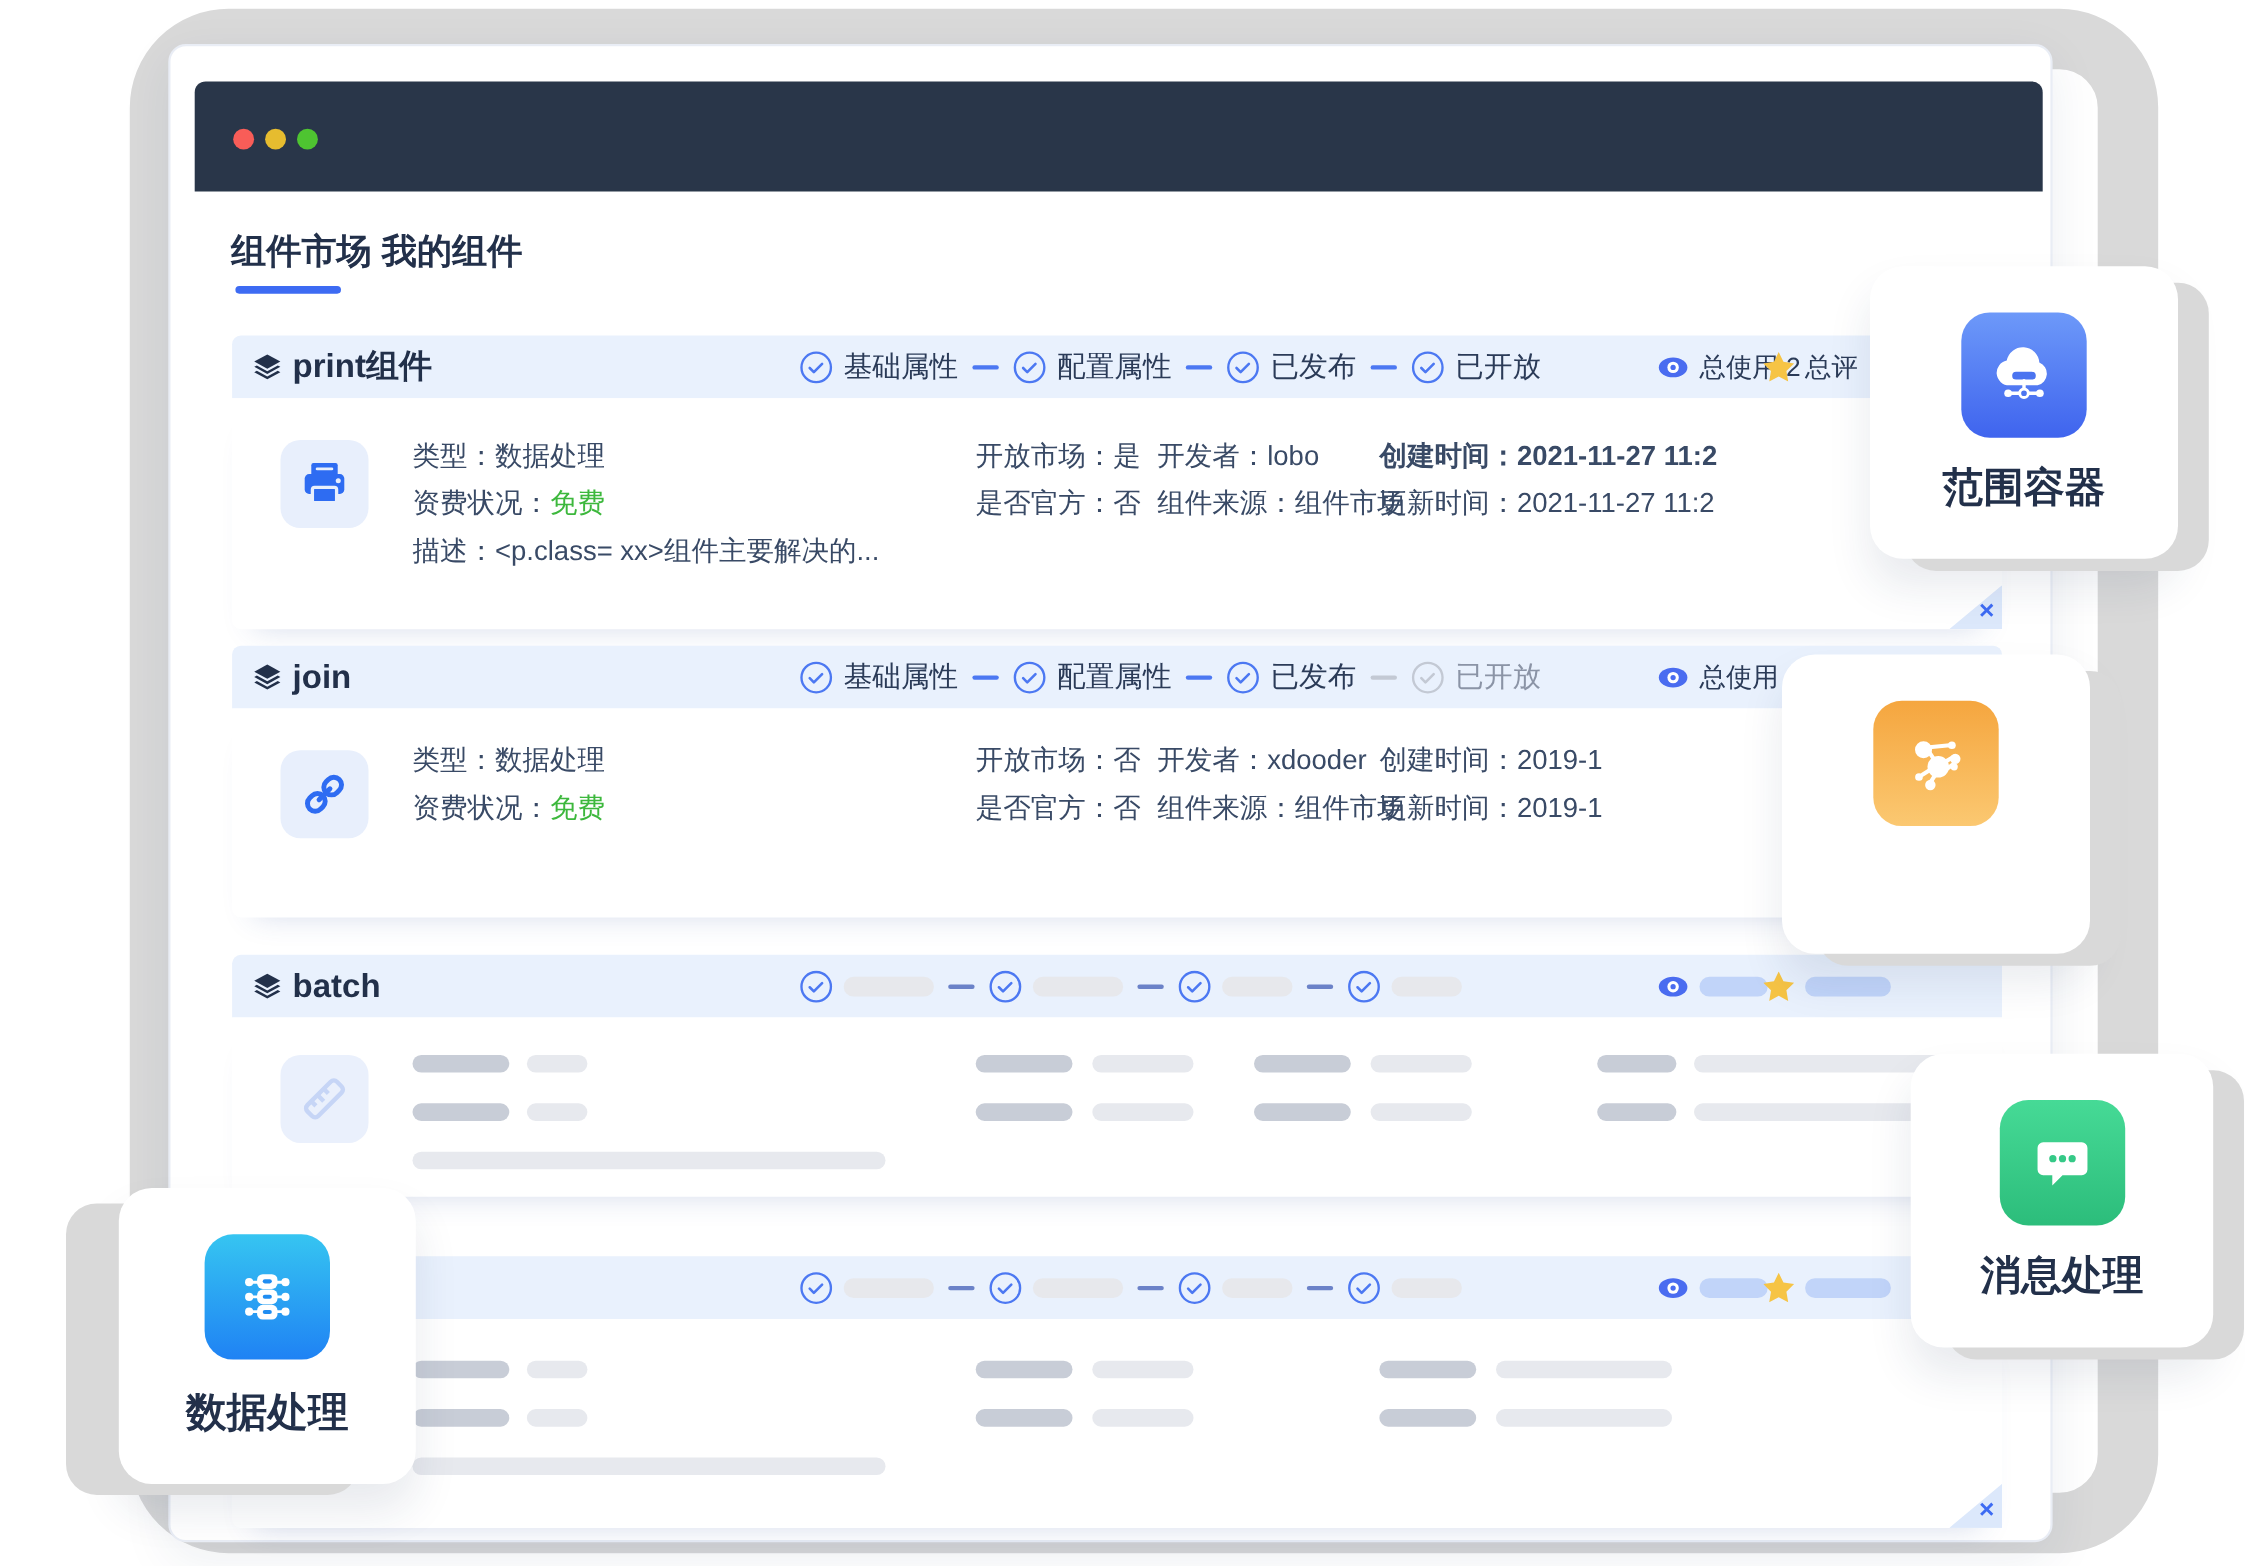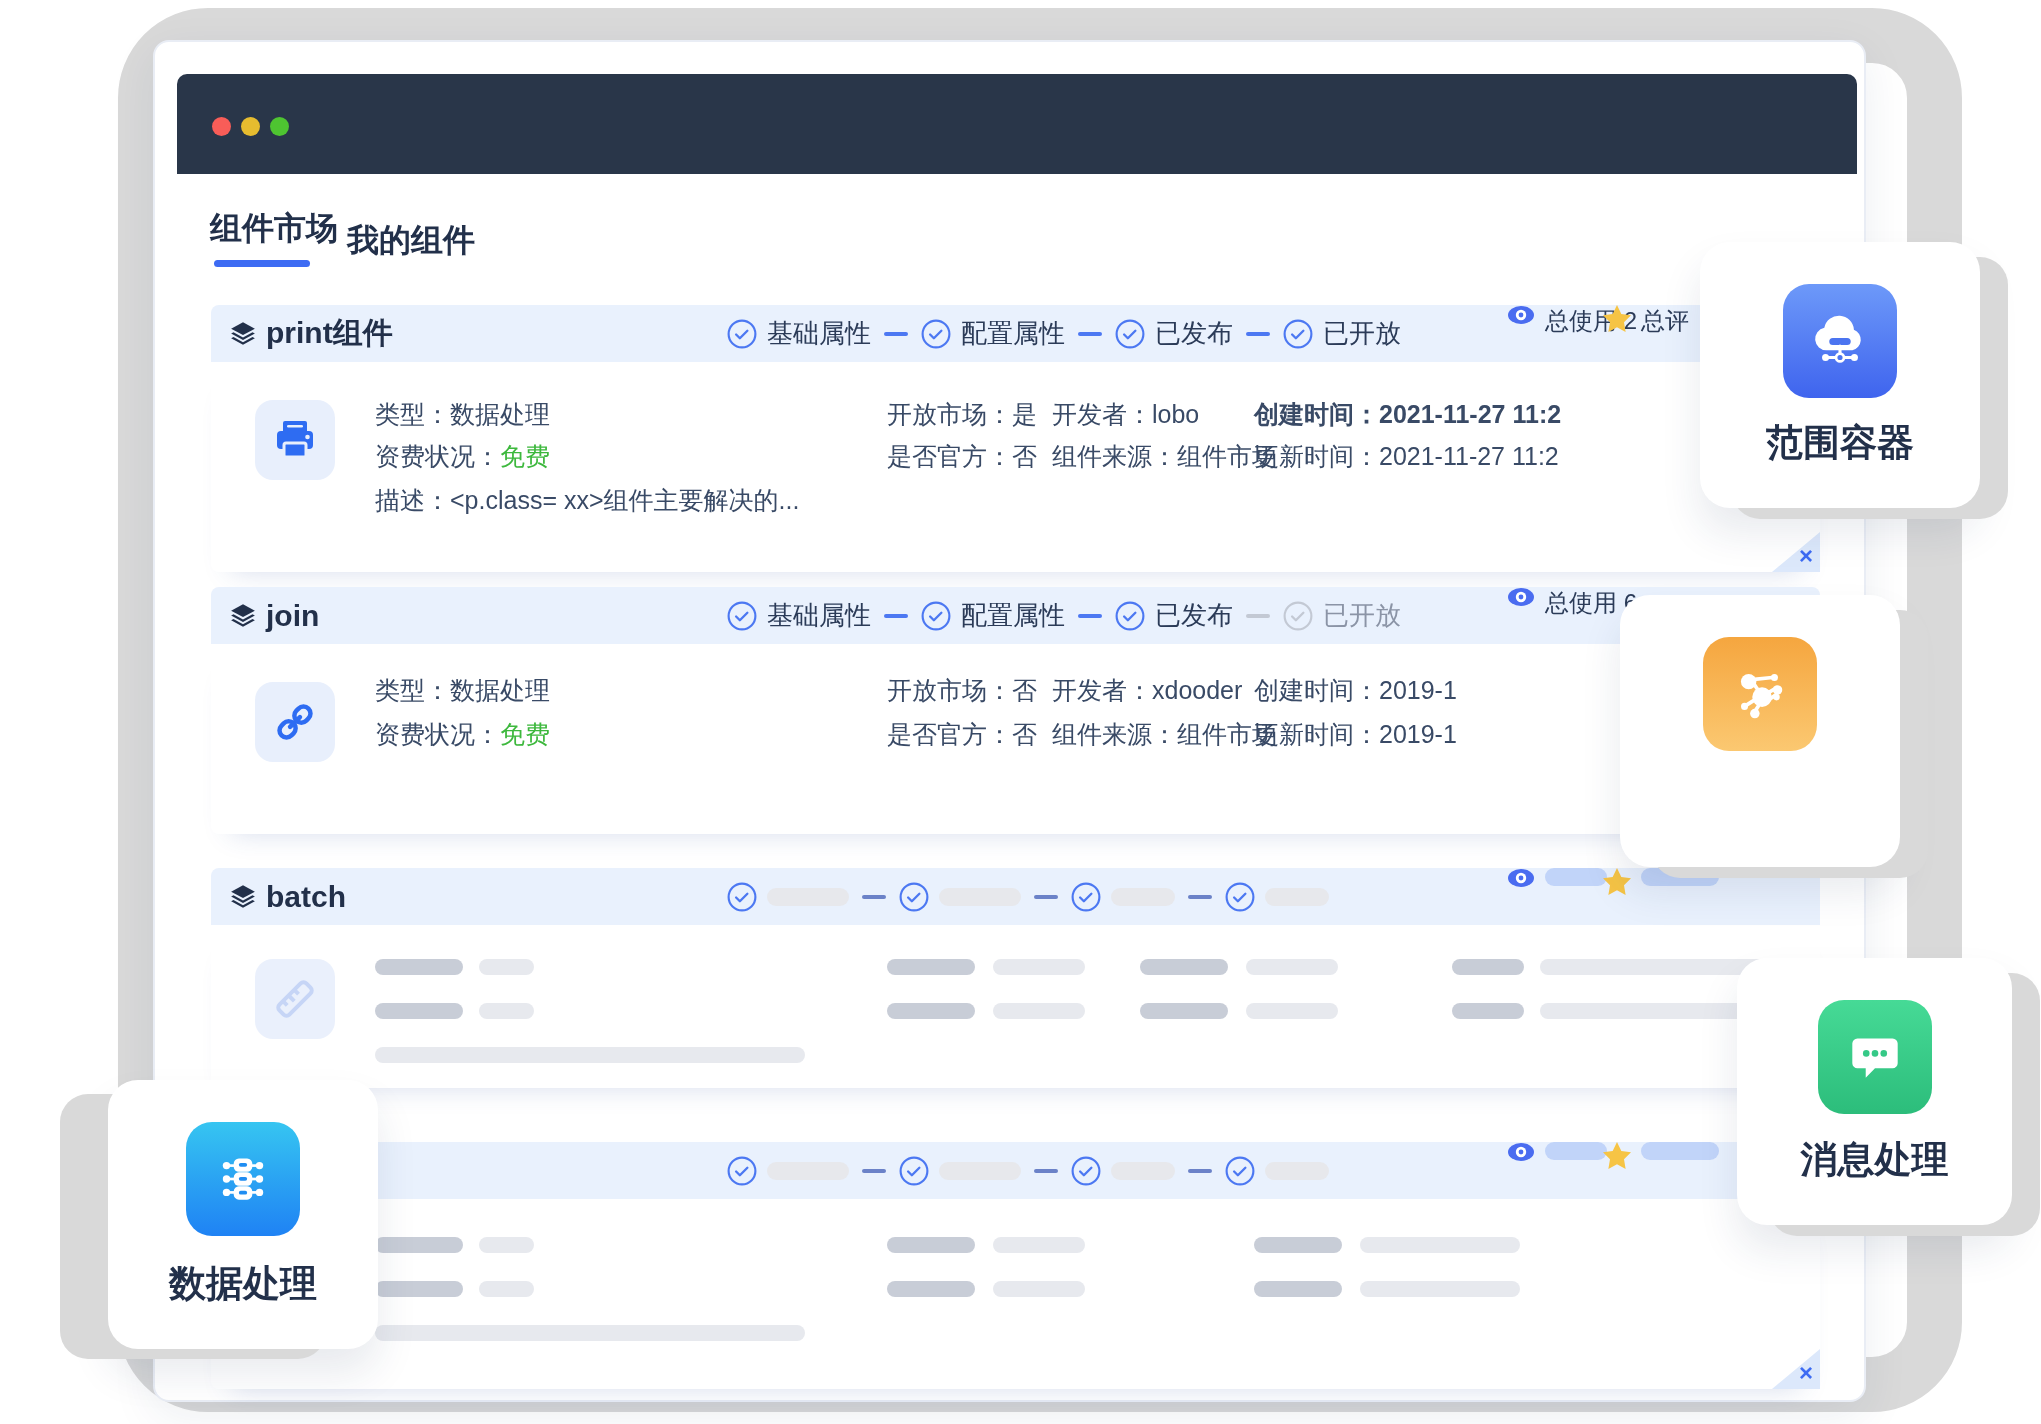--- a/index.html
+++ b/index.html
@@ -25,21 +25,21 @@
   .card-body{position:relative;background:#fff;border-radius:0 0 8px 8px;
              box-shadow:0 18px 26px -20px rgba(50,80,160,.22);}
   .steps{position:absolute;left:516px;top:0;height:57px;display:flex;align-items:center;gap:13px;}
   .step{display:flex;align-items:center;gap:10px;}
   .slabel{font-size:26px;font-weight:500;color:#2b3b58;white-space:nowrap;}
   .slabel.off{color:#8b94a6;}
   .sdash{width:24px;height:4px;border-radius:2px;background:#4c78f2;}
   .sdash.off{background:#c3c9d4;}
   .ck{width:30px;height:30px;color:#4c78f2;}
   .ck.off{color:#c3c9d4;}
-  .musage,.mrating{position:absolute;top:0;height:57px;display:flex;align-items:flex-start;gap:10px;}
+  .musage,.mrating{position:absolute;top:0;height:57px;display:flex;align-items:center;gap:10px;}
   .musage{left:1296px;} .mrating{left:1392px;}
   .mtext{font-size:24px;color:#2b3b58;white-space:nowrap;}
   .icon-box{position:absolute;left:44px;width:80px;height:80px;border-radius:18px;background:#e8effc;
             display:flex;align-items:center;justify-content:center;}
   .f{position:absolute;font-size:25px;color:#394a66;white-space:nowrap;}
   .free{color:#3db83d;}
   .fold{position:absolute;right:0;bottom:0;width:48px;height:40px;background:#dce8fb;
         clip-path:polygon(100% 0,100% 100%,0 100%);cursor:pointer;}
   .fold span{position:absolute;right:7px;bottom:2px;color:#3d6bf3;font-size:24px;font-weight:700;}
   
@@ -72,21 +72,21 @@
 
   <div class="window">
 
     <div class="chrome">
       <div class="dot" style="left:35px;background:#f85d58"></div>
       <div class="dot" style="left:64px;background:#e6bc2f"></div>
       <div class="dot" style="left:93px;background:#4ec431"></div>
     </div>
 
     <div class="tab" style="left:55px;">组件市场</div>
-    <div class="tab" style="left:192px;margin-top:12px;">我的组件</div>
+    <div class="tab" style="left:192px;">我的组件</div>
     <div class="tab-underline"></div>
 
     <div class="card" style="top:263px;">
       <div class="card-head">
         <svg class="" width="26" height="27" viewBox="0 0 24 25" fill="#22304a">
             <path d="M12 2L1 8l11 6 11-6z"></path>
             <path d="M1 12.5L12 18.5 23 12.5 20.8 11.3 12 16.1 3.2 11.3z"></path>
             <path d="M1 17L12 23 23 17 20.8 15.8 12 20.6 3.2 15.8z"></path>
           </svg>
         <span class="card-name">print组件</span>

